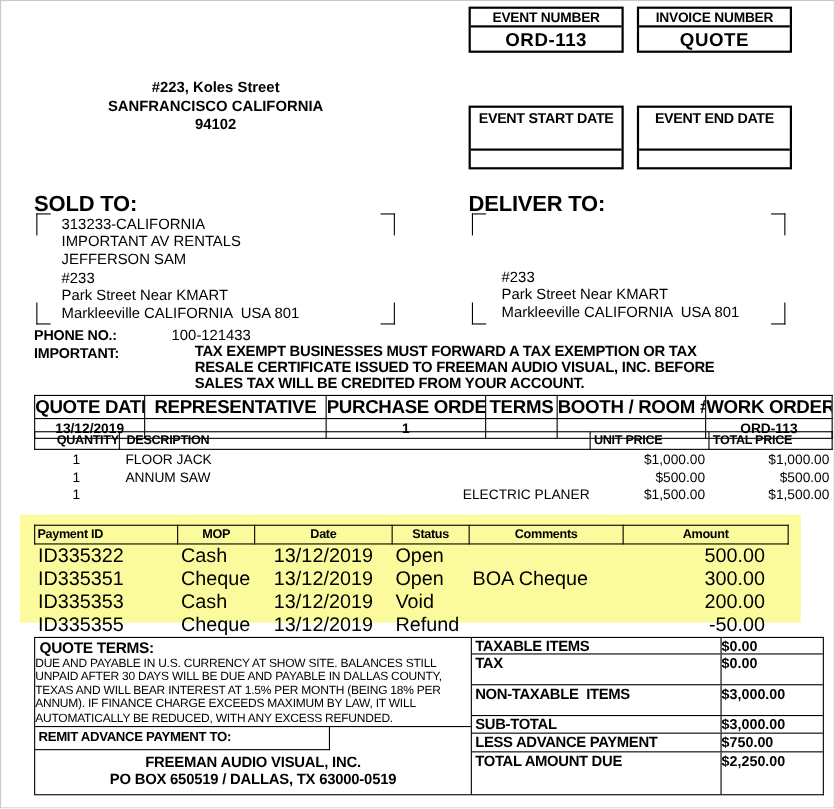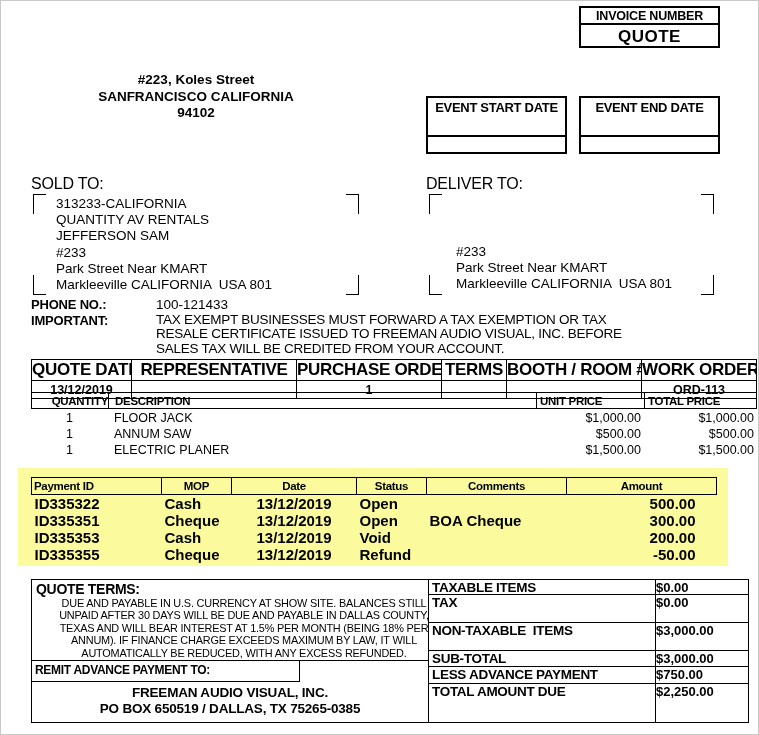--- a/index.html
+++ b/index.html
@@ -17,33 +17,33 @@
                   font-weight:bold; font-size:12.5px; line-height:16px; letter-spacing:-0.2px; }
   .num-box .val { height:23px; text-align:center; font-weight:bold; font-size:17px; line-height:23px; letter-spacing:0.5px; }
 
   
   .date-box { border:2px solid #000; width:141px; height:58px; }
   .date-box .lab { height:39px; border-bottom:2px solid #000; text-align:center;
                    font-weight:bold; font-size:13px; padding-top:2px; letter-spacing:-0.3px; }
 
   .company-address { width:310px; text-align:center; font-weight:bold; font-size:13.5px; line-height:16.5px; }
 
-  .section-heading { font-weight:normal; font-size:16px; letter-spacing:-0.2px; }
+  .section-heading { font-weight:bold; font-size:20px; letter-spacing:-0.2px; }
   .addr-line { font-size:13.5px; line-height:16.2px; white-space:pre-wrap; }
 
   
   .crn { position:absolute; width:13px; height:20px; }
   .crn.tl { border-top:1.5px solid #000; border-left:1.5px solid #000; }
   .crn.tr { border-top:1.5px solid #000; border-right:1.5px solid #000; }
   .crn.bl { border-bottom:1.5px solid #000; border-left:1.5px solid #000; }
   .crn.br { border-bottom:1.5px solid #000; border-right:1.5px solid #000; }
 
   .kv-label { font-weight:bold; font-size:13px; letter-spacing:-0.2px; }
   .kv-value { font-size:13.5px; }
-  .important-text { font-weight:normal; font-size:13.5px; line-height:14.4px; letter-spacing:-0.25px; }
+  .important-text { font-weight:bold; font-size:13.5px; line-height:14.4px; letter-spacing:-0.25px;margin-left:21px; }
 
   table { border-collapse:collapse; table-layout:fixed; }
 
   
   #order-info { width:725px; }
   #order-info th { border:1.5px solid #000; height:15px; font-size:17px; font-weight:bold;
                    letter-spacing:-0.3px; text-align:center; overflow:hidden; white-space:nowrap; }
   #order-info td { border:1.5px solid #000; height:18px; font-size:12.5px; font-weight:bold; text-align:center; }
 
   
@@ -55,48 +55,52 @@
   #items-body td { height:16px; font-size:12.5px; vertical-align:middle; overflow:hidden; white-space:nowrap; }
   .t-ctr { text-align:center; }
   .t-rt  { text-align:right; }
 
   
   #payment-band { width:710px; height:98px; }
   #payment-table { width:685px; }
   #payment-table th { border:1.5px solid #000; height:17px; font-size:11.5px; font-weight:bold;
                       letter-spacing:-0.3px; text-align:center; overflow:hidden; white-space:nowrap; }
   #payment-table th.lft { text-align:left; padding-left:2px; }
-  #payment-table td { height:16px; font-size:15px; overflow:hidden; white-space:nowrap;font-weight:bold; }
+  #payment-table td { height:16px; font-size:18px; overflow:hidden; white-space:nowrap; }
   #payment-table td.pad { padding-left:3px; }
 
   
   #terms-box { width:398px; height:144px; border:1.5px solid #000; }
   #terms-heading { padding:1px 0 0 4px; font-size:14px; font-weight:bold; letter-spacing:-0.3px; }
-  #terms-text { position:absolute; left:16px; top:17px; width:392px; font-size:10.9px;
-                line-height:12.4px; letter-spacing:-0.2px;text-align:center; }
+  #terms-text { position:absolute; left:0; top:17px; width:392px; font-size:10.9px;
+                line-height:12.4px; letter-spacing:-0.2px; }
   #remit-divider { position:absolute; left:0; right:0; top:80px; border-top:1.5px solid #000; }
   #remit-label-box { position:absolute; left:0; top:81px; width:268px; height:21px;
                      border-right:1.5px solid #000; border-bottom:1.5px solid #000;
                      font-weight:bold; font-size:12px; letter-spacing:-0.3px; padding:2px 0 0 3px; }
   .remit-line { position:absolute; width:100%; text-align:center; font-weight:bold; font-size:13.5px; letter-spacing:-0.2px; }
 
   #totals-box { width:320px; height:144px; border:1.5px solid #000; border-left:none;
                 display:flex; flex-direction:column; }
   .tot-row { display:flex; border-bottom:1.5px solid #000; }
   .tot-row:last-child { border-bottom:none; flex:1; }
   .tot-row .lbl { width:226px; font-weight:bold; font-size:13.5px; letter-spacing:-0.3px;
                   padding-left:3px; overflow:hidden; white-space:pre-wrap; }
   .tot-row .amt { flex:1; border-left:1.5px solid #000; font-weight:bold; font-size:13px;
                   text-align:left; padding-right:4px; }
 </style>
 </head>
 <body>
 
 <div id="canvas">
 
+  <div class="abs num-box" style="left:425px; top:5px;">
+    <div class="lab">EVENT NUMBER</div>
+    <div class="val">ORD-113</div>
+  </div>
   <div class="abs num-box" style="left:578px; top:5px;">
     <div class="lab">INVOICE NUMBER</div>
     <div class="val">QUOTE</div>
   </div>
 
   <div class="abs company-address" style="left:40px; top:71px;">
     <div>#223, Koles Street</div>
     <div>SANFRANCISCO CALIFORNIA</div>
     <div>94102</div>
   </div>
@@ -110,21 +114,21 @@
     <div></div>
   </div>
 
   <div class="abs section-heading" style="left:30px; top:174px;">SOLD TO:</div>
   <div class="crn tl" style="left:32px;  top:193px;"></div>
   <div class="crn tr" style="left:345px; top:193px;"></div>
   <div class="crn bl" style="left:32px;  top:274px;"></div>
   <div class="crn br" style="left:345px; top:274px;"></div>
   <div class="abs" style="left:55px; top:195px;">
     <div class="addr-line">313233-CALIFORNIA</div>
-    <div class="addr-line">QUANTITY AV RENTALS</div>
+    <div class="addr-line">IMPORTANT AV RENTALS</div>
     <div class="addr-line">JEFFERSON SAM</div>
     <div class="addr-line">#233</div>
     <div class="addr-line">Park Street Near KMART</div>
     <div class="addr-line">Markleeville CALIFORNIA  USA 801</div>
   </div>
 
   <div class="abs section-heading" style="left:425px; top:174px;">DELIVER TO:</div>
   <div class="crn tl" style="left:428px; top:193px;"></div>
   <div class="crn tr" style="left:700px; top:193px;"></div>
   <div class="crn bl" style="left:428px; top:274px;"></div>
@@ -200,21 +204,21 @@
       <td class="t-rt" style="padding-right:2px;">$1,000.00</td>
     </tr>
     <tr>
       <td class="t-ctr">1</td>
       <td style="padding-left:6px;">ANNUM SAW</td>
       <td class="t-rt" style="padding-right:3px;">$500.00</td>
       <td class="t-rt" style="padding-right:2px;">$500.00</td>
     </tr>
     <tr>
       <td class="t-ctr">1</td>
-      <td style="padding-left:6px;">ELECTRIC PLANER</td>
+      <td style="padding-left:6px;text-align:right;">ELECTRIC PLANER</td>
       <td class="t-rt" style="padding-right:3px;">$1,500.00</td>
       <td class="t-rt" style="padding-right:2px;">$1,500.00</td>
     </tr>
   </tbody>
     </table>
 
   <div id="payment-band" class="abs" style="left:17px; top:467px; background:#FBFB9E;"></div>
   <table id="payment-table" class="abs" style="left:30px; top:476px;">
     <colgroup>
         <col style="width:130px">
@@ -267,21 +271,21 @@
     </tr>
   </tbody>
     </table>
 
   <div id="terms-box" class="abs" style="left:30px; top:578px;">
     <div id="terms-heading">QUOTE TERMS:</div>
     <div id="terms-text">DUE AND PAYABLE IN U.S. CURRENCY AT SHOW SITE. BALANCES STILL UNPAID AFTER 30 DAYS WILL BE DUE AND PAYABLE IN DALLAS COUNTY, TEXAS AND WILL BEAR INTEREST AT 1.5% PER MONTH (BEING 18% PER ANNUM).  IF FINANCE CHARGE EXCEEDS MAXIMUM BY LAW, IT WILL AUTOMATICALLY BE REDUCED, WITH ANY EXCESS REFUNDED.</div>
     <div id="remit-divider"></div>
     <div id="remit-label-box">REMIT ADVANCE PAYMENT TO:</div>
     <div class="remit-line" style="top:105px;">FREEMAN AUDIO VISUAL, INC.</div>
-    <div class="remit-line" style="top:121px;">PO BOX 650519 / DALLAS, TX 75265-0385</div>
+    <div class="remit-line" style="top:121px;">PO BOX 650519 / DALLAS, TX 63000-0519</div>
   </div>
 
   <div id="totals-box" class="abs" style="left:428px; top:578px;">
     <div class="tot-row" style="height:15px;">
       <div class="lbl">TAXABLE ITEMS</div>
       <div class="amt">$0.00</div>
     </div>
     <div class="tot-row" style="height:28px;">
       <div class="lbl">TAX</div>
       <div class="amt">$0.00</div>

